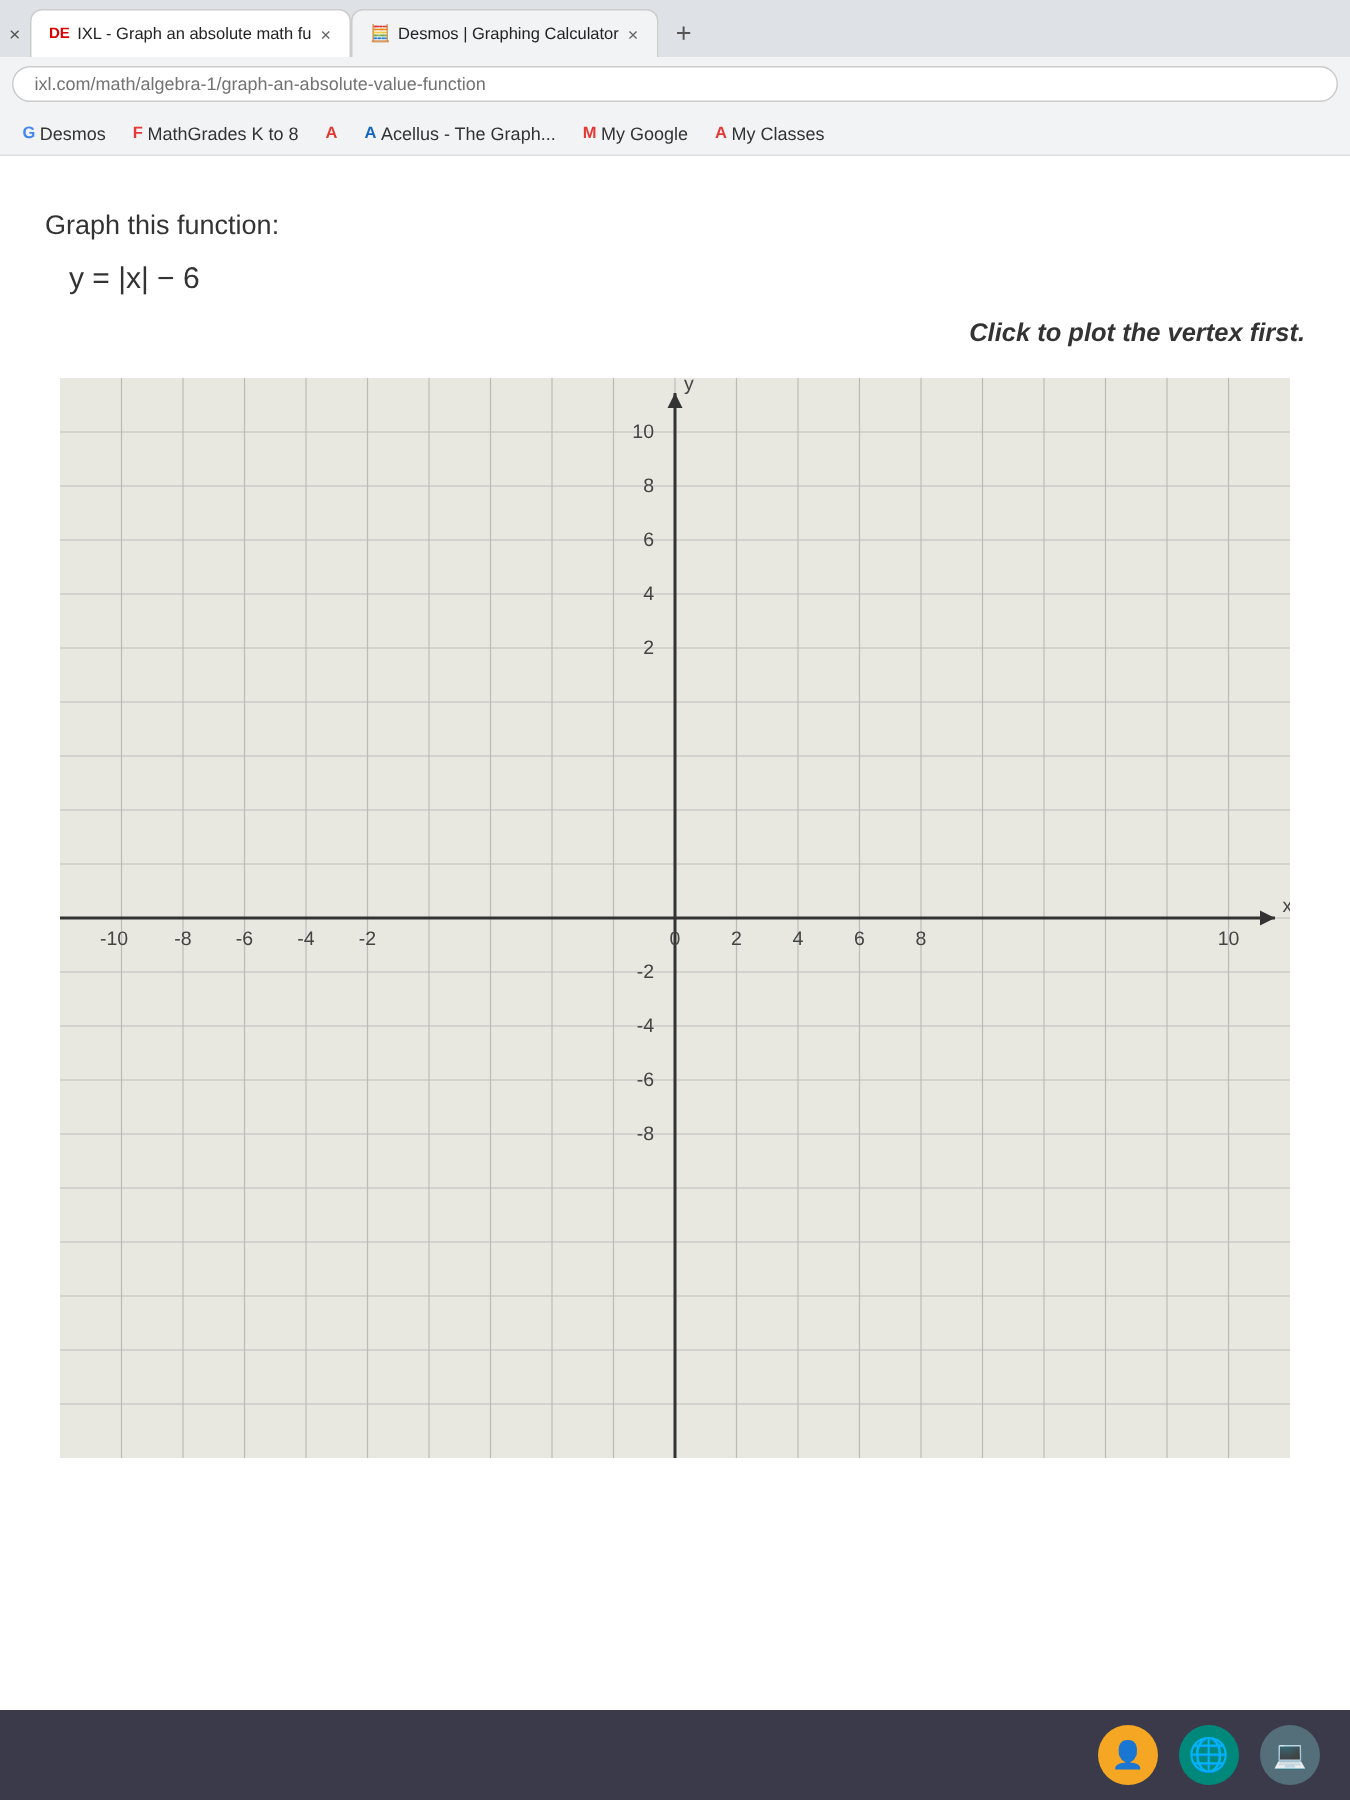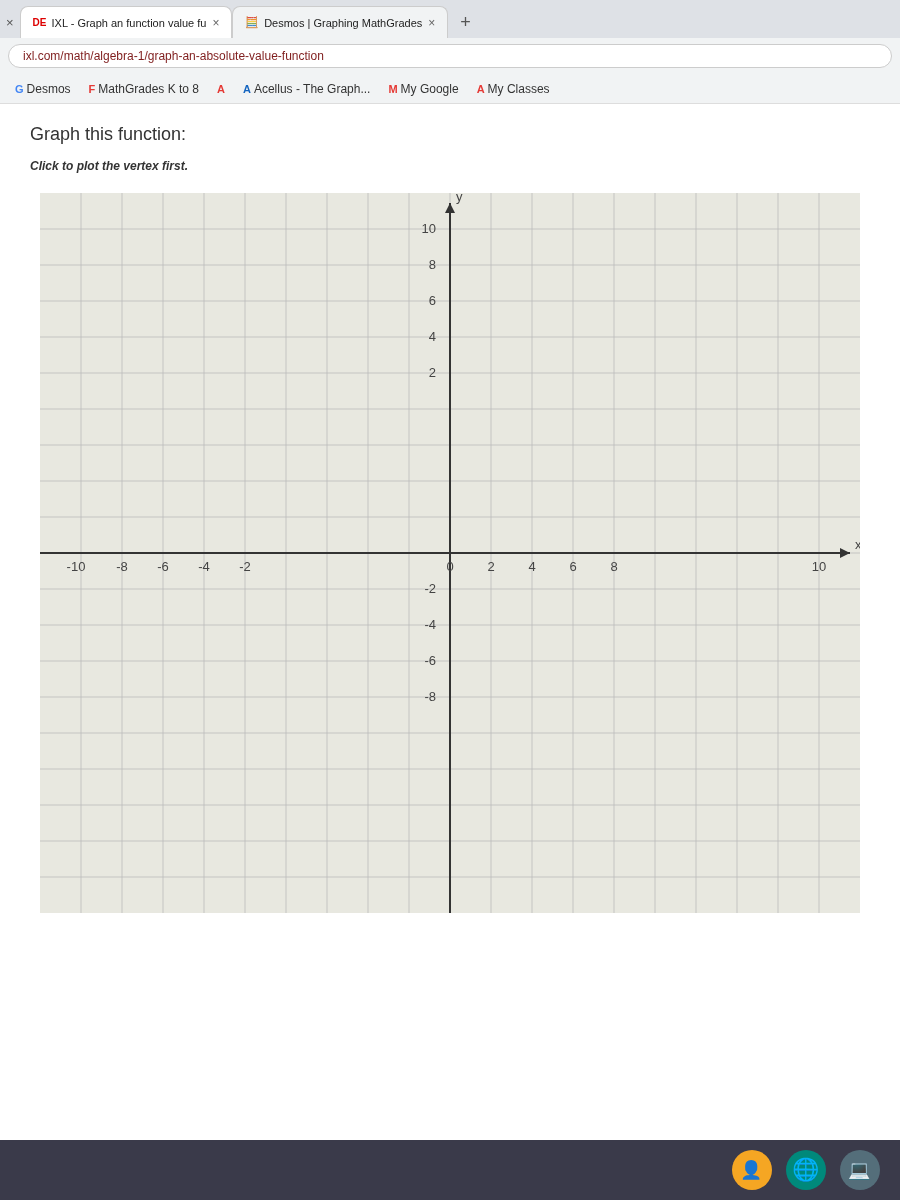--- a/index.html
+++ b/index.html
@@ -83,21 +83,21 @@
       height: 36px;
     }
 
     .address-bar {
       flex: 1;
       background: #fff;
       border: 1px solid #ccc;
       border-radius: 20px;
       padding: 4px 14px;
       font-size: 12px;
-      color: #7f1d1d;
+      color: #737373;
       height: 24px;
     }
 
     .bookmarks-bar {
       display: flex;
       align-items: center;
       background: #f1f3f4;
       padding: 2px 8px;
       height: 30px;
       border-bottom: 1px solid #ddd;
@@ -118,46 +118,47 @@
     }
 
     .bookmark-icon {
       font-size: 11px;
     }
 
     
     .page-content {
       background: #ffffff;
       width: 100%;
-      padding: 20px 30px;
+      padding: 36px 30px;
       height: calc(1200px - 38px - 36px - 30px - 60px);
       overflow: hidden;
       position: relative;
     }
 
     .problem-title {
       font-size: 18px;
       color: #333;
       margin-bottom: 14px;
       font-weight: normal;
     }
 
     .equation {
       font-size: 20px;
       color: #333;
       margin-bottom: 14px;
       margin-left: 16px;
     }
 
     .instruction {
-      font-size: 12px;
+      font-size: 17px;
       font-style: italic;
       font-weight: bold;
       color: #333;
       margin-bottom: 20px;
+      text-align: right;
     }
 
     
     .graph-container {
       position: relative;
       width: 820px;
       height: 720px;
       margin: 0 auto;
     }
 
@@ -197,27 +198,27 @@
     .taskbar-icon.blue-grey { background: #546e7a; }
   </style>
 </head>
 <body>
 
 <div class="tab-bar">
   <span class="tab-close-btn">×</span>
 
   <div class="tab active">
     <span class="tab-favicon" style="font-weight:bold;font-size:10px;color:#d00;text-align:right;">DE</span>
-    <span class="tab-title">IXL - Graph an function value fu</span>
+    <span class="tab-title">IXL - Graph an absolute math fu</span>
     <span class="tab-x">×</span>
   </div>
 
   <div class="tab">
     <span class="tab-favicon">🧮</span>
-    <span class="tab-title">Desmos | Graphing MathGrades</span>
+    <span class="tab-title">Desmos | Graphing Calculator</span>
     <span class="tab-x">×</span>
   </div>
 
   <span class="tab-add">+</span>
 </div>
 
 <div class="address-bar-row">
   <input class="address-bar" type="text" value="ixl.com/math/algebra-1/graph-an-absolute-value-function" style="">
 </div>
 
@@ -242,20 +243,21 @@
     <span>My Google</span>
   </div>
   <div class="bookmark-item">
     <span class="bookmark-icon" style="color:#e53935;font-weight:bold;">A</span>
     <span>My Classes</span>
   </div>
 </div>
 
 <div class="page-content">
   <div class="problem-title">Graph this function:</div>
+  <div class="equation">y = |x| − 6</div>
   <div class="instruction">Click to plot the vertex first.</div>
 
   <div class="graph-container">
     <svg class="graph-svg" viewBox="0 0 820 720" xmlns="http://www.w3.org/2000/svg">
 
       <rect x="0" y="0" width="820" height="720" fill="#e8e8e0"></rect>
 
       <g stroke="#bbb" stroke-width="0.8">
 
         <line x1="41" y1="0" x2="41" y2="720"></line>

